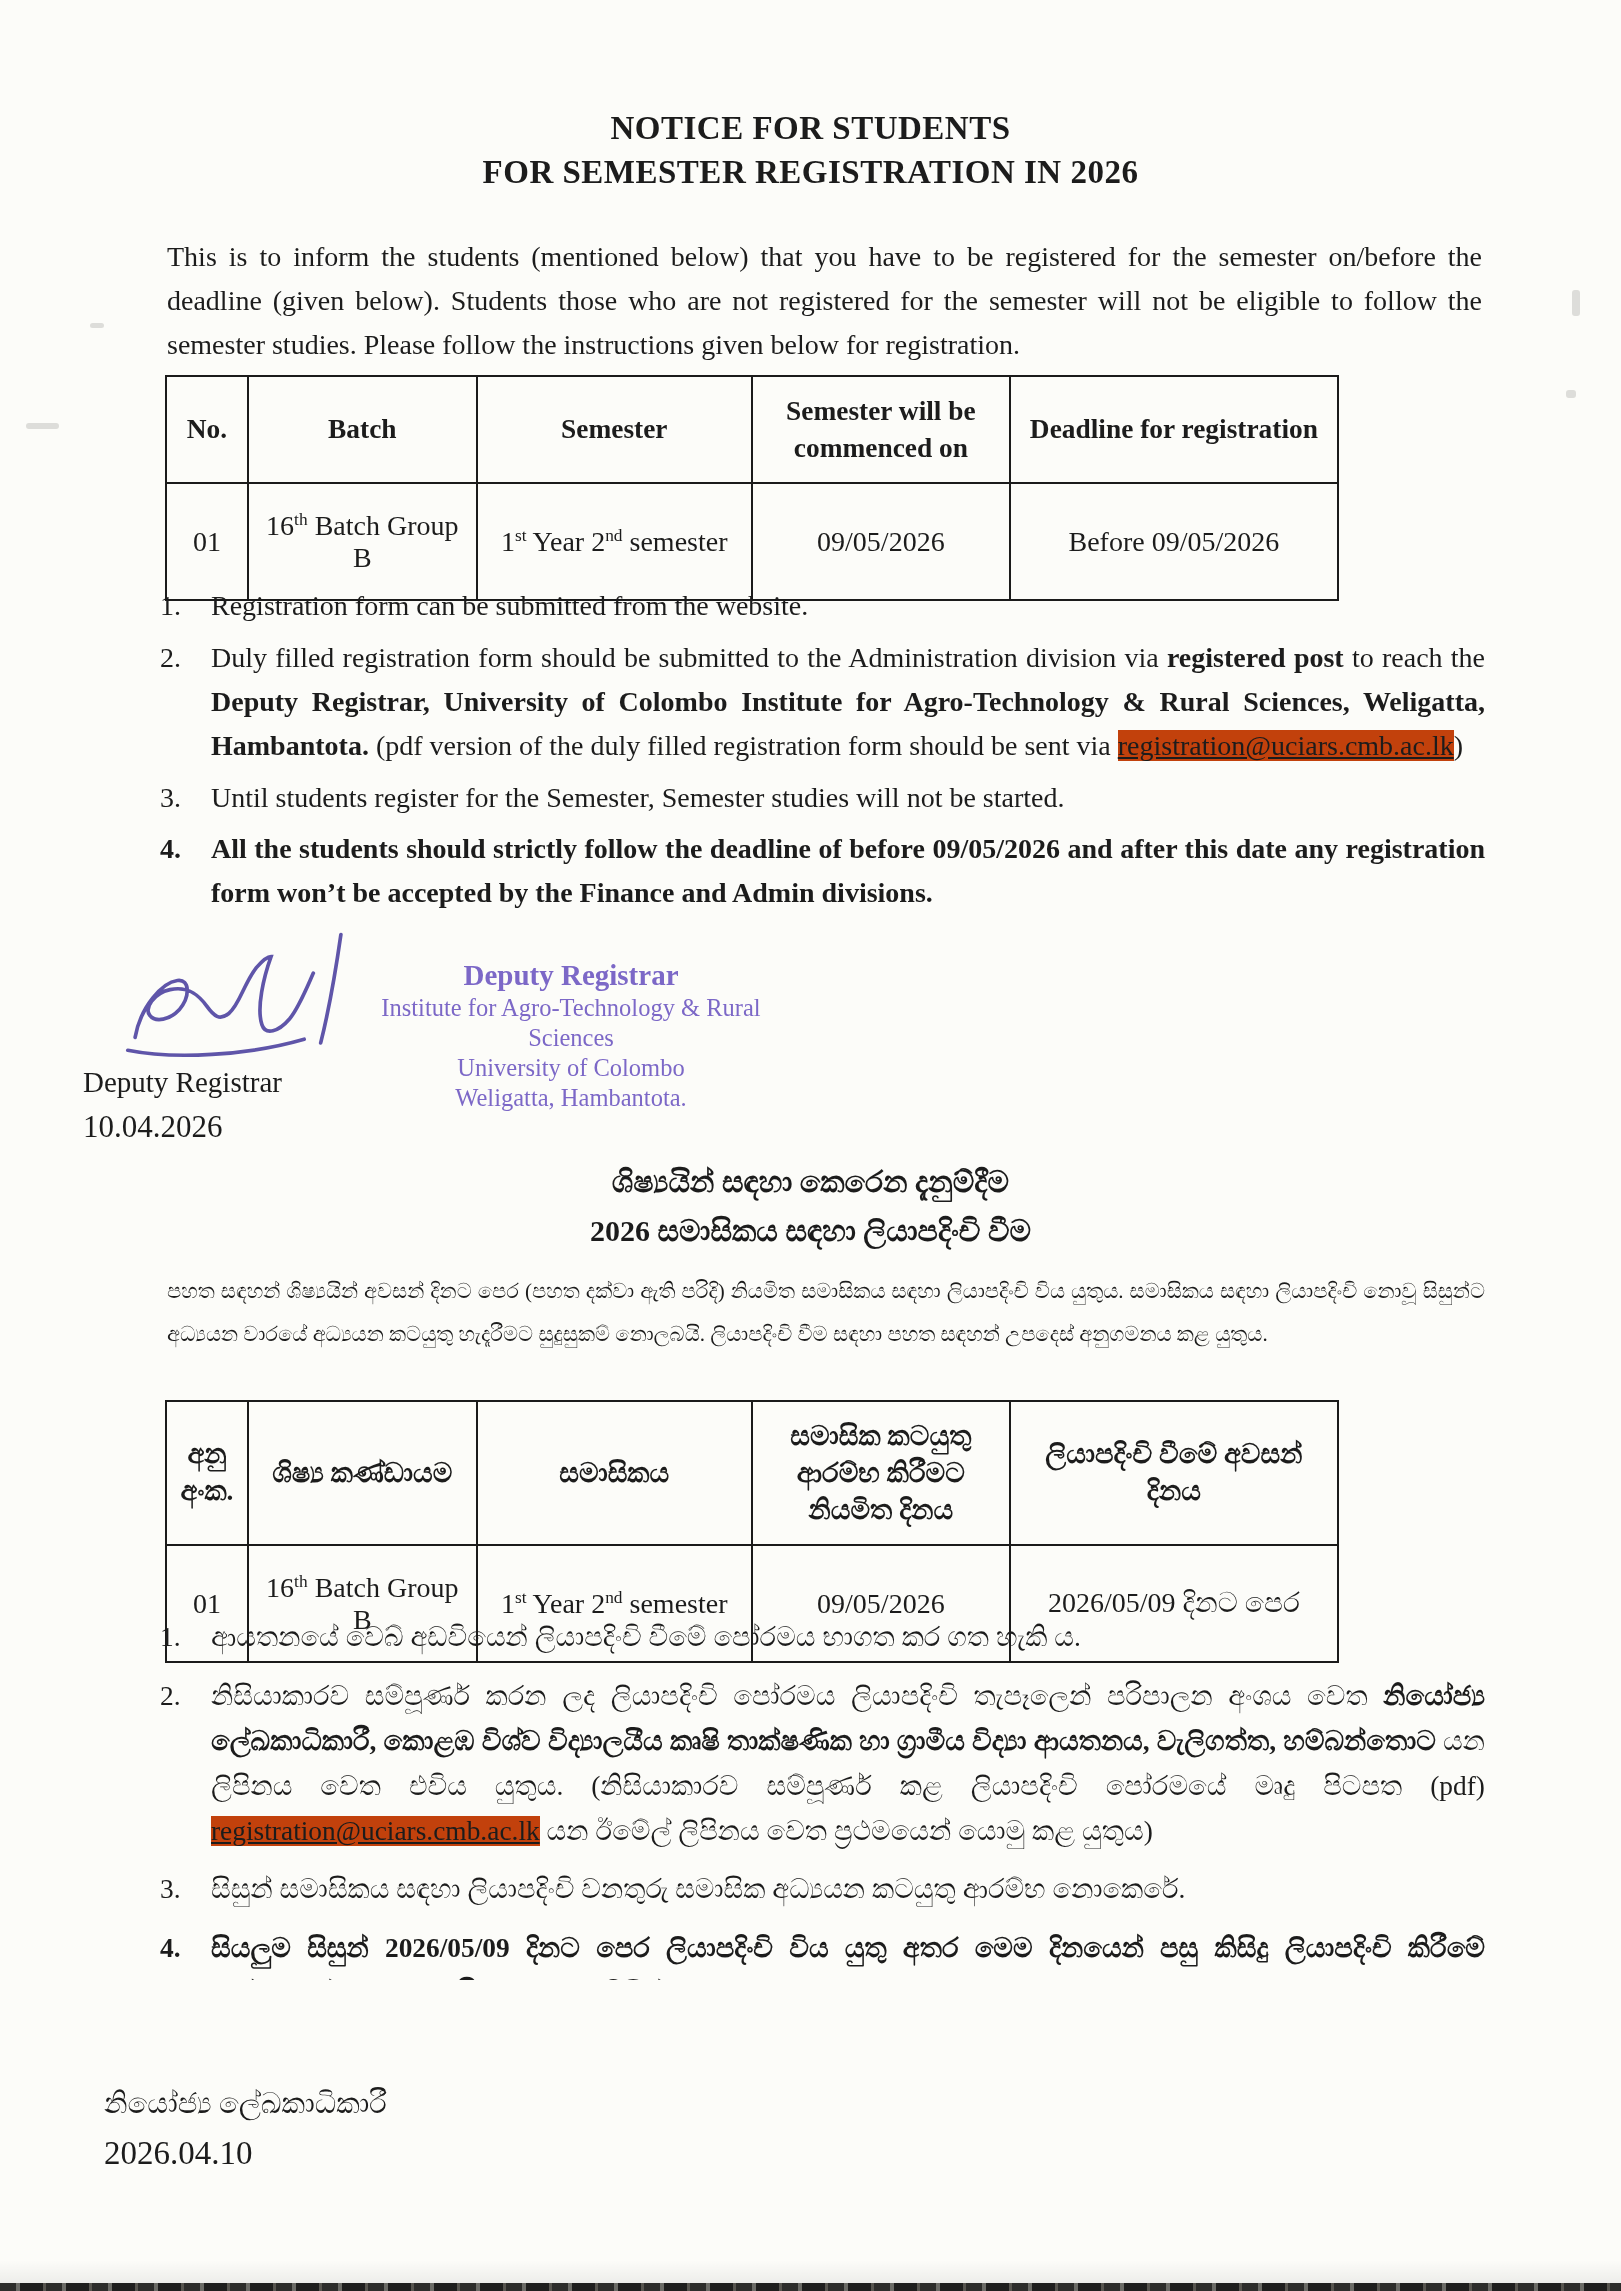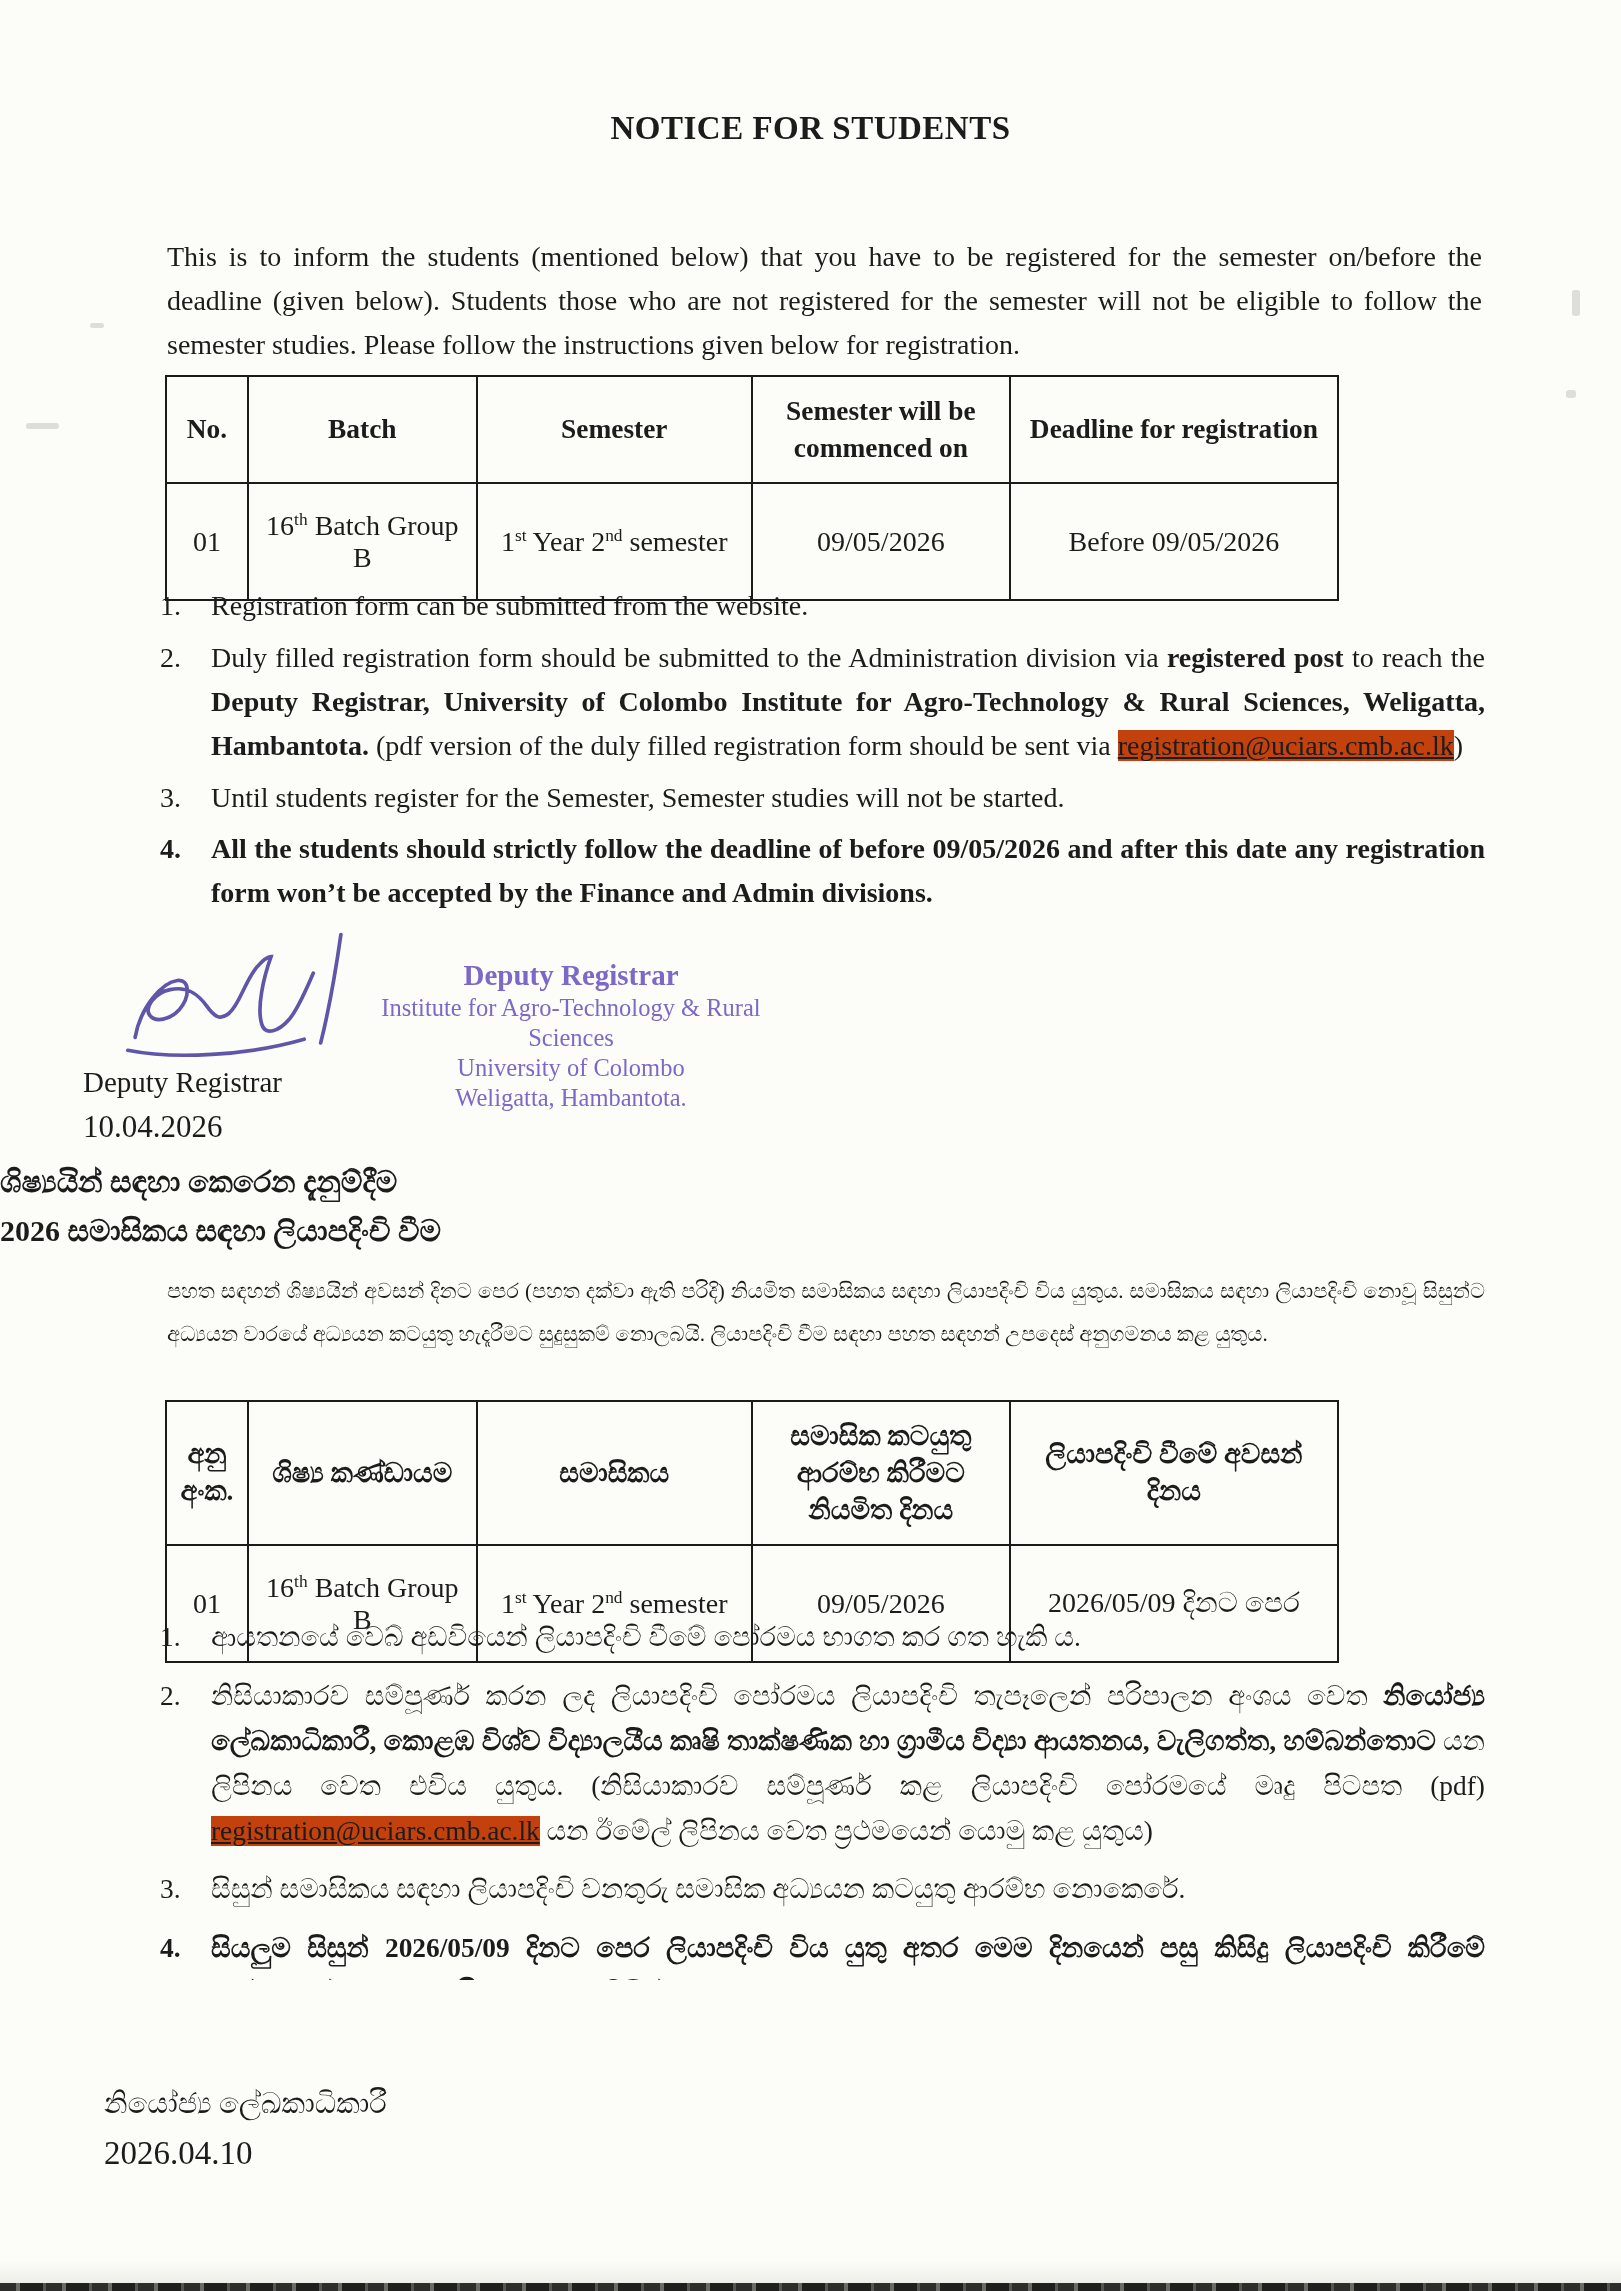--- a/index.html
+++ b/index.html
@@ -67,21 +67,21 @@
   .sig-name{position:absolute;left:0;top:137px;font-size:29px;}
   .sig-date{position:absolute;left:0;top:180px;font-size:31px;}
   .stamp{
     position:absolute;left:253px;top:29px;width:470px;text-align:center;
     line-height:30px;
   }
   .stamp .s1{font-size:29px;font-weight:bold;line-height:35px;}
   .stamp .s2{font-size:24.5px;}
 
   
-  .si-title{left:0;top:1157px;width:100%;text-align:left;}
+  .si-title{left:0;top:1157px;width:100%;text-align:center;}
   .si-title .t-line{font-size:30px;font-weight:bold;line-height:49px;}
 
   .si-intro{
     left:167px;top:1270px;width:1318px;max-height:129px;overflow:hidden;
     font-size:21px;line-height:43px;text-align:justify;
   }
 
   
   .footer{left:104px;top:2084px;}
   .footer .f1{font-size:29px;line-height:39px;}
@@ -102,20 +102,21 @@
     background:repeating-linear-gradient(90deg,#2d2d2b 0 15.7px,#6b6b66 15.7px 19.6px,#1f1f1e 19.6px 43px,#57554f 43px 46px);
   }
 </style>
 </head>
 <body>
 
 <div class="page">
 
   <div class="sec title">
     <div class="t-line">NOTICE FOR STUDENTS</div>
+    <div class="t-line">FOR SEMESTER REGISTRATION IN 2026</div>
   </div>
 
   <div class="sec intro">This is to inform the students (mentioned below) that you have to be registered for the semester on/before the deadline (given below). Students those who are not registered for the semester will not be eligible to follow the semester studies. Please follow the instructions given below for registration.</div>
 
   <table class="doc sec tbl-en">
     <colgroup>
         <col class="c1">
         <col class="c2">
         <col class="c3">
         <col class="c4">

